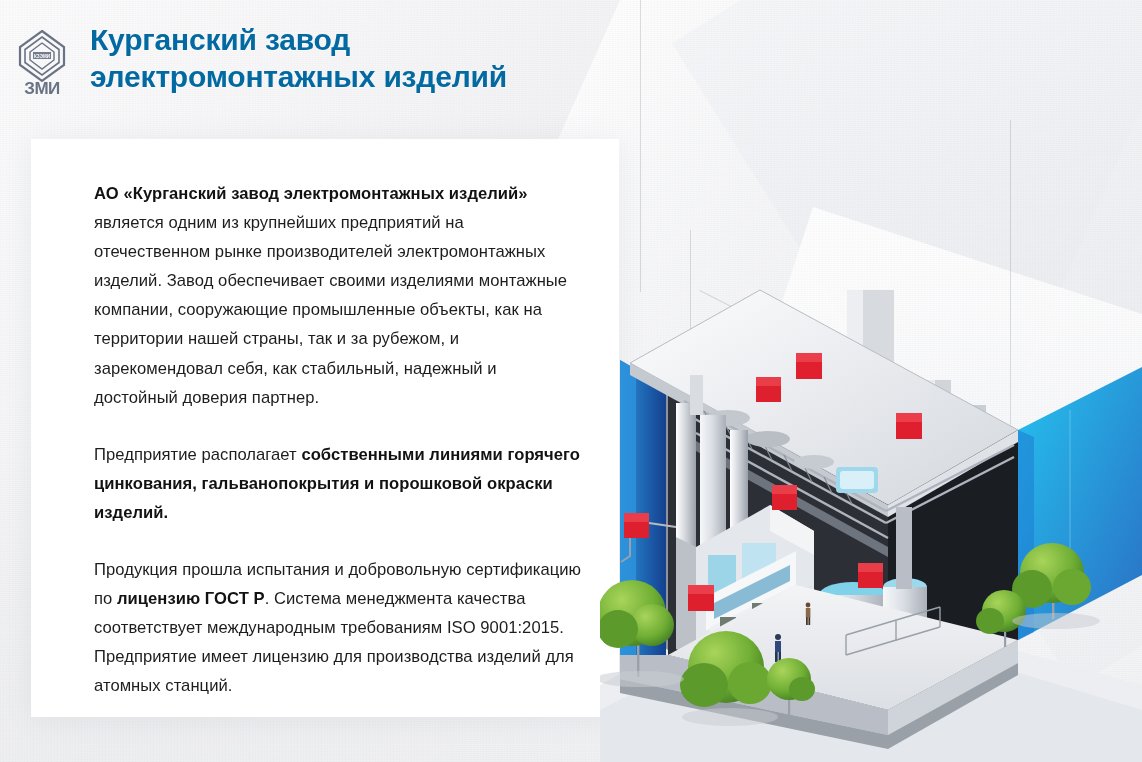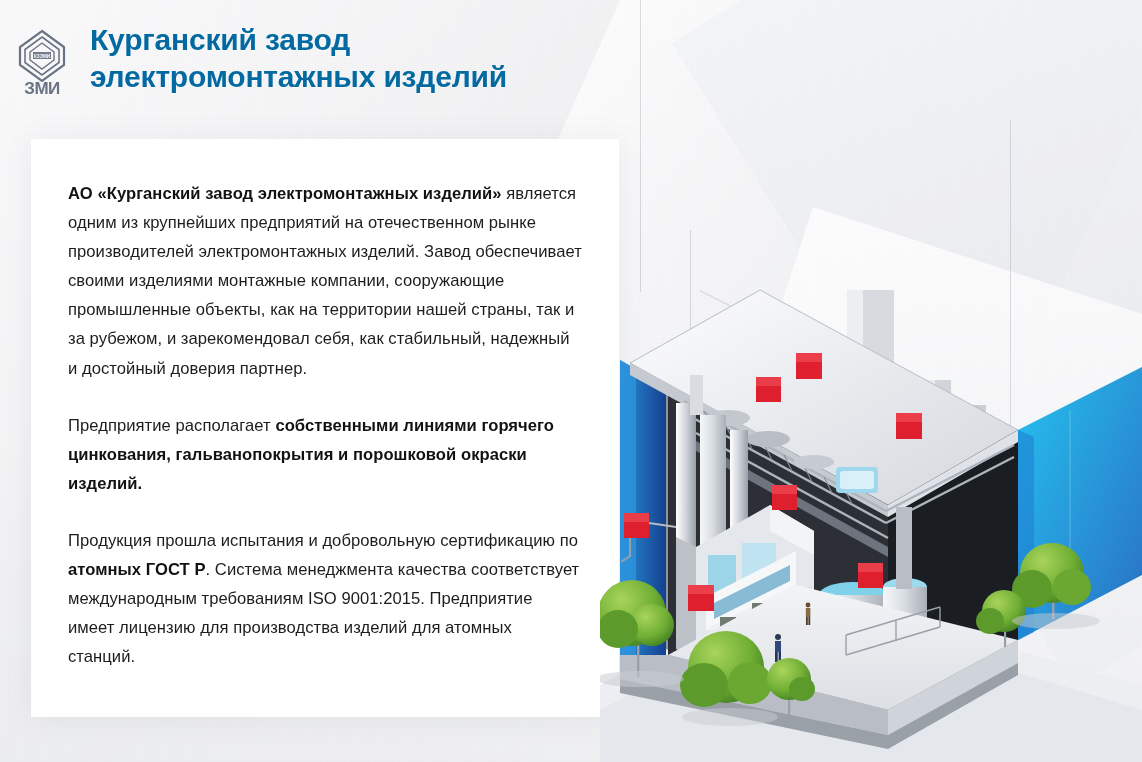--- a/index.html
+++ b/index.html
@@ -65,20 +65,21 @@
     color:#0369a1; letter-spacing:-.2px; white-space:pre-line;
     text-shadow:0 1px 0 rgba(255,255,255,.6);
   }
 
   
   .card {
     position:absolute;
     left:31px; top:139px; width:588px; height:578px;
     background:#ffffff;
     box-shadow:0 2px 26px rgba(120,126,140,.10);
+    padding-left:26px;
   }
   .card-inner { padding:40px 36px 0 37px; }
   .para {
     font-size:16.6px; line-height:29.1px; color:#1d1d1f;
     letter-spacing:.05px; margin-bottom:28px;
   }
   .para:last-child { margin-bottom:0; }
   .para b { font-weight:bold; color:#121214; }
 
   
@@ -117,21 +118,21 @@
     </div>
 
     <h1 class="brand-title">Курганский завод
 электромонтажных изделий</h1>
   </div>
 
   <div class="card">
     <div class="card-inner">
       <p class="para"><b>АО «Курганский завод электромонтажных изделий» </b>является одним из крупнейших предприятий на отечественном рынке производителей электромонтажных изделий. Завод обеспечивает своими изделиями монтажные компании, сооружающие промышленные объекты, как на территории нашей страны, так и за рубежом, и зарекомендовал себя, как стабильный, надежный и достойный доверия партнер.</p>
       <p class="para">Предприятие располагает <b>собственными линиями горячего цинкования, гальванопокрытия и порошковой окраски изделий.</b></p>
-      <p class="para">Продукция прошла испытания и добровольную сертификацию по <b>атомных ГОСТ Р</b>. Система менеджмента качества соответствует международным требованиям ISO 9001:2015. Предприятие имеет лицензию для производства изделий для атомных станций.</p>
+      <p class="para">Продукция прошла испытания и добровольную сертификацию по <b>лицензию ГОСТ Р</b>. Система менеджмента качества соответствует международным требованиям ISO 9001:2015. Предприятие имеет лицензию для производства изделий для атомных станций.</p>
     </div>
   </div>
 
   <div class="illus">
     <svg viewBox="0 0 542 507">
       <defs>
         <linearGradient id="gWallL" x1="0" y1="0" x2="1" y2="0">
           <stop offset="0" stop-color="#2b8fd8"></stop>
             <stop offset="1" stop-color="#14408f"></stop>
         </linearGradient>

